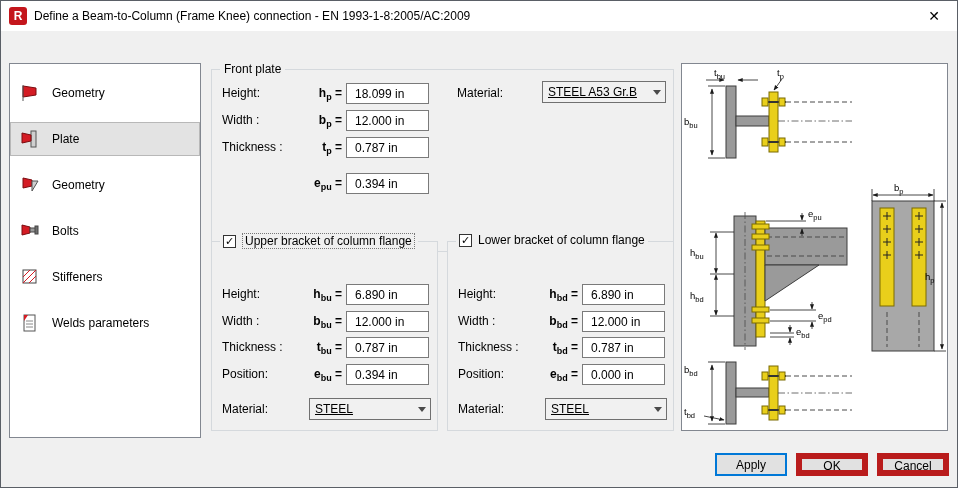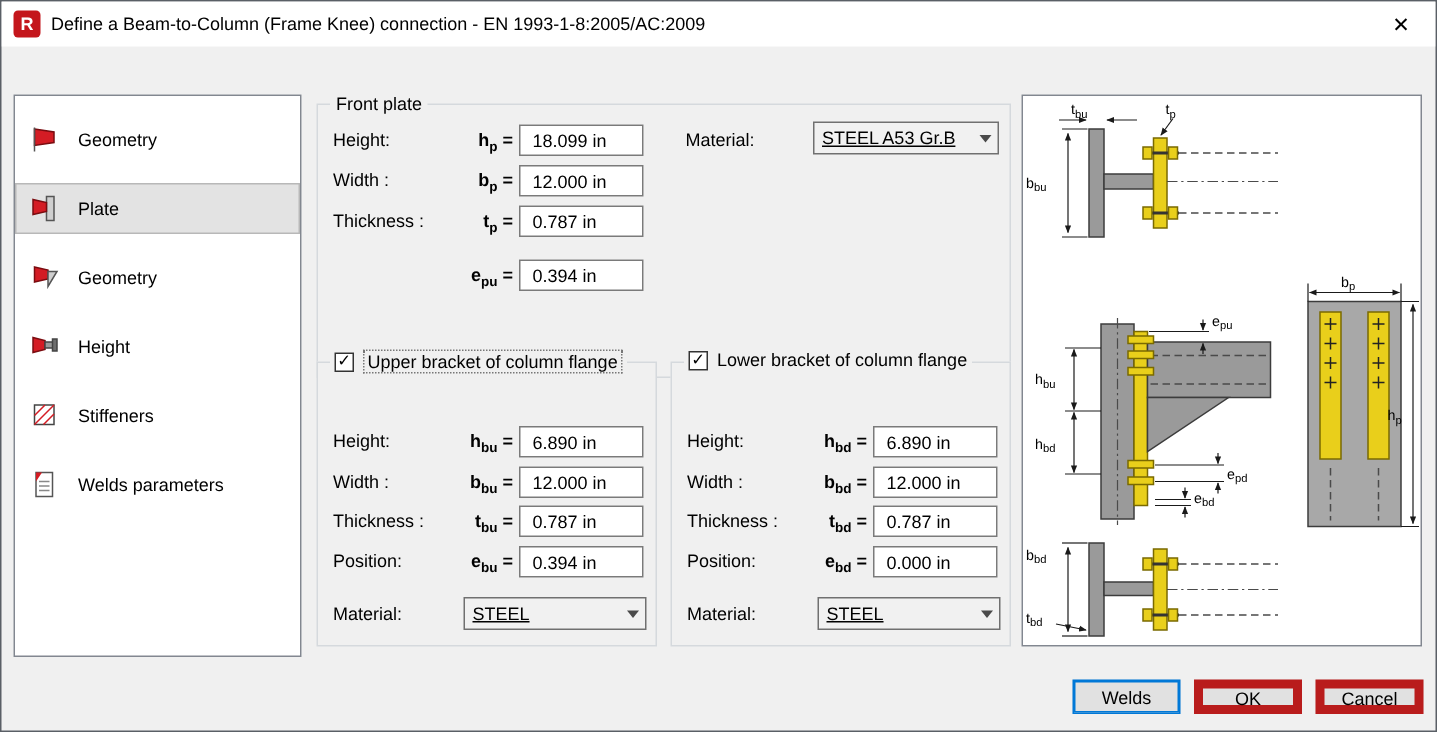--- a/index.html
+++ b/index.html
@@ -104,21 +104,21 @@
       <span class="slabel">Geometry</span>
     </div>
     <div class="side-item">
       <span class="sicon">
           <svg width="20" height="20">
             <polygon points="2,4 10,6 10,12 2,14" fill="#d41c24" stroke="#7a0c10"></polygon>
             <rect x="10" y="7" width="6" height="4" fill="#9a9a9a" stroke="#444"></rect>
             <rect x="15" y="5" width="3" height="8" fill="#6e6e6e" stroke="#444"></rect>
           </svg>
         </span>
-      <span class="slabel">Height</span>
+      <span class="slabel">Bolts</span>
     </div>
     <div class="side-item">
       <span class="sicon">
           <svg width="20" height="20">
             <rect x="3" y="3" width="13" height="13" fill="#fff" stroke="#444"></rect>
             <path d="M3 16 L16 3 M3 10 L10 3 M9 16 L16 9" stroke="#d41c24" fill="none"></path>
           </svg>
         </span>
       <span class="slabel">Stiffeners</span>
     </div>
@@ -340,17 +340,17 @@
         <line class="dim" x1="30" y1="301" x2="30" y2="357" marker-start="url(#arr)" marker-end="url(#arr)"></line>
         <line class="dim" x1="26" y1="298" x2="43" y2="298"></line>
         <line class="dim" x1="26" y1="360" x2="43" y2="360"></line>
         <line class="dim" x1="22" y1="352" x2="42" y2="356" marker-end="url(#arr)"></line>
         <text class="dlab" x="2" y="309"><tspan>b</tspan><tspan class="dsub" dy="2.5">bd</tspan></text>
         <text class="dlab" x="2" y="351"><tspan>t</tspan><tspan class="dsub" dy="2.5">bd</tspan></text>
       </g>
     </svg>
   </div>
 
-  <button class="btn primary" style="left:714px;">Welds</button>
+  <button class="btn primary" style="left:714px;">Apply</button>
   <button class="btn" style="left:795px;">OK</button>
   <button class="btn" style="left:876px;">Cancel</button>
 
 </div>
 
 </body></html>

